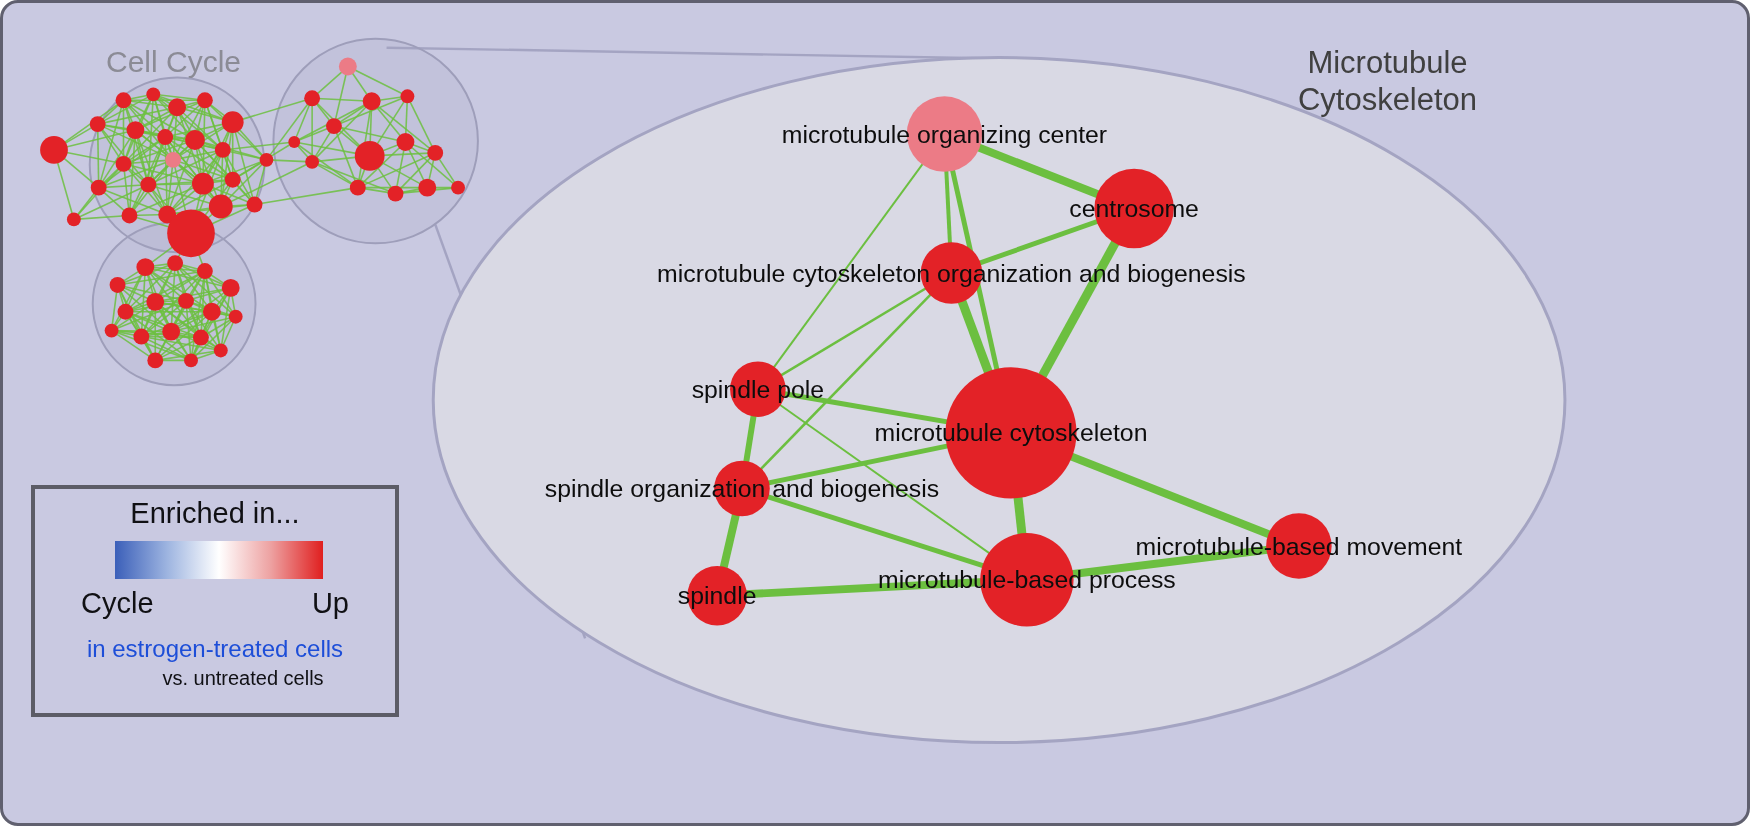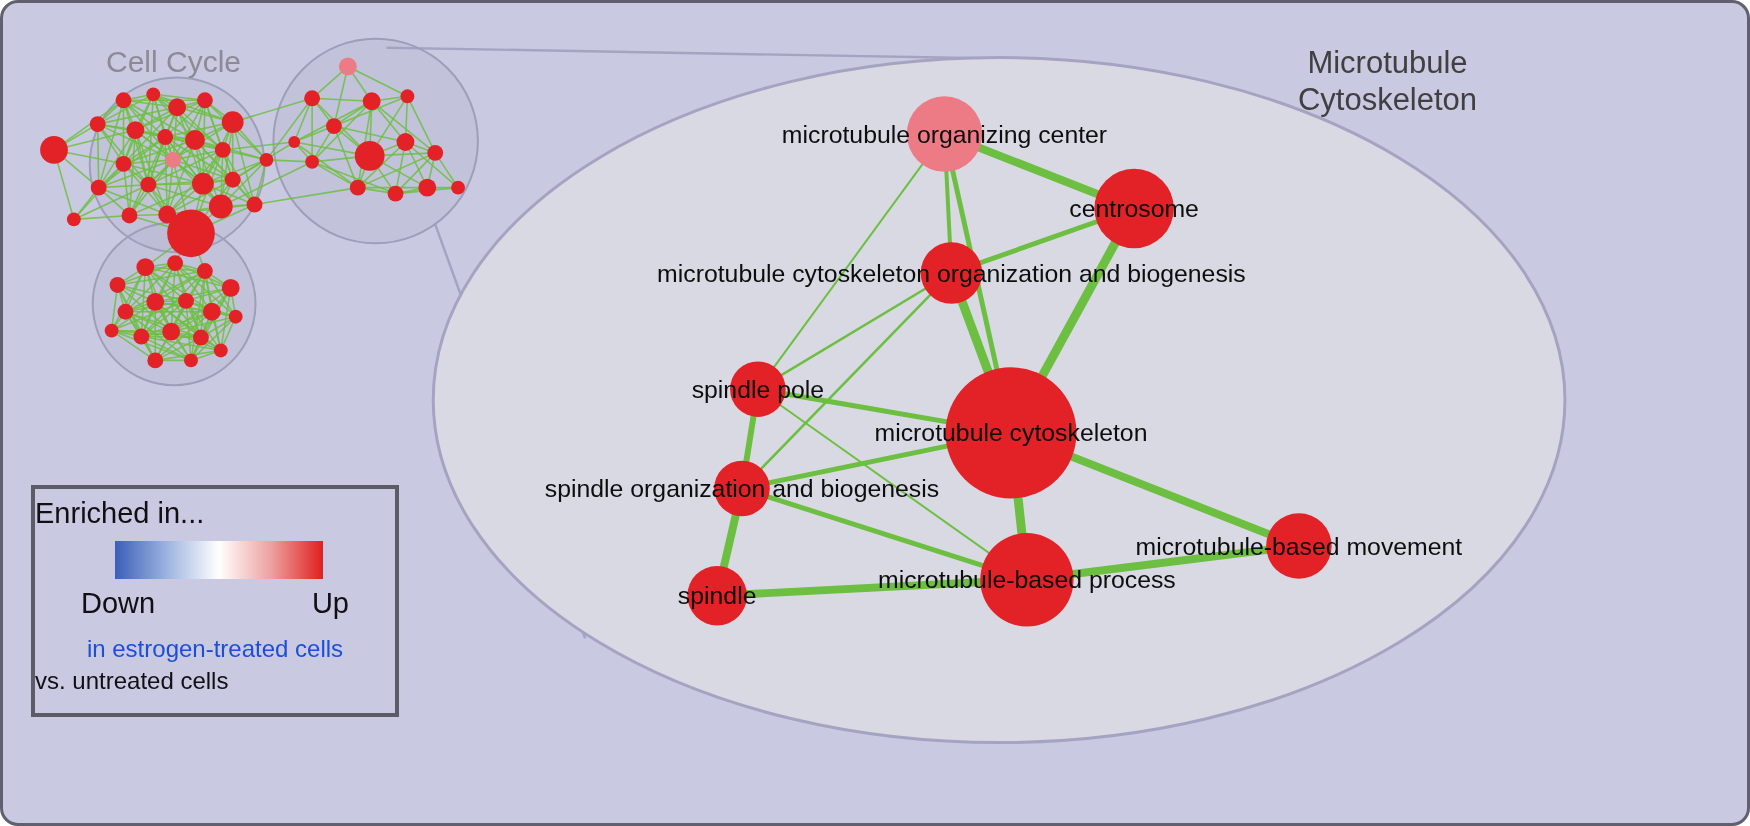--- a/index.html
+++ b/index.html
@@ -6,26 +6,26 @@
   .canvas{position:relative;width:1750px;height:826px;box-sizing:border-box;
     background:#c9c9e1;border:3px solid #60606f;border-radius:18px;overflow:hidden;
     font-family:"Liberation Sans","DejaVu Sans",sans-serif;}
   svg.net{position:absolute;left:0;top:0;width:100%;height:100%;}
   svg text{font-family:"Liberation Sans","DejaVu Sans",sans-serif;}
   .floating{position:absolute;}
   .gray-label{color:#8b8b95;font-size:30px;line-height:1.14;font-weight:400;text-align:center;}
   .dark-title{color:#404040;font-size:31px;line-height:1.18;text-align:center;}
   .legend{position:absolute;left:28px;top:482px;width:368px;height:232px;
     border:4px solid #5c5c66;box-sizing:border-box;background:transparent;}
-  .legend-title{position:absolute;top:8px;width:100%;text-align:left;font-size:29px;color:#101014;}
+  .legend-title{position:absolute;top:8px;width:100%;text-align:center;font-size:29px;color:#101014;}
   .legend-bar{position:absolute;top:52px;left:80px;width:208px;height:38px;background:#888;}
   .legend-updown{position:absolute;top:98px;left:0;width:100%;box-sizing:border-box;
     padding:0 46px;display:flex;justify-content:space-between;font-size:29px;color:#101014;}
   .legend-sub1{position:absolute;top:146px;width:100%;text-align:center;font-size:24px;color:#1d4ed8;}
-  .legend-sub2{position:absolute;top:178px;width:100%;text-align:left;font-size:24px;color:#101014;}
+  .legend-sub2{position:absolute;top:178px;width:100%;text-align:center;font-size:20px;color:#101014;margin-left:28px;}
 </style>
 </head>
 <body>
 
 <div class="canvas" style="background: rgb(201, 201, 225); border-color: rgb(96, 96, 111);">
 
   <svg id="net" class="net" viewBox="0 0 1750 826">
       <line x1="383" y1="45" x2="1000" y2="56" stroke="#a4a4c2" stroke-width="2.5"></line>
       <line x1="432" y1="223" x2="583" y2="640" stroke="#a4a4c2" stroke-width="2.5"></line>
       <ellipse cx="1000" cy="400" rx="570" ry="345" fill="#d9d9e4" stroke="#a4a4c2" stroke-width="3"></ellipse>
@@ -455,20 +455,20 @@
 
   <div class="floating dark-title" style="left:1262px;top:42px;width:245px;">
     <div>Microtubule</div>
     <div>Cytoskeleton</div>
   </div>
 
   <div class="legend">
     <div class="legend-title">Enriched in...</div>
     <div class="legend-bar" style="background: linear-gradient(to right, rgb(59, 95, 185), rgb(157, 180, 224), rgb(255, 255, 255), rgb(237, 161, 161), rgb(224, 31, 31));"></div>
     <div class="legend-updown">
-      <span>Down</span>
+      <span>Cycle</span>
       <span>Up</span>
     </div>
     <div class="legend-sub1">in estrogen-treated cells</div>
     <div class="legend-sub2">vs. untreated cells</div>
   </div>
 
 </div>
 
 </body></html>

